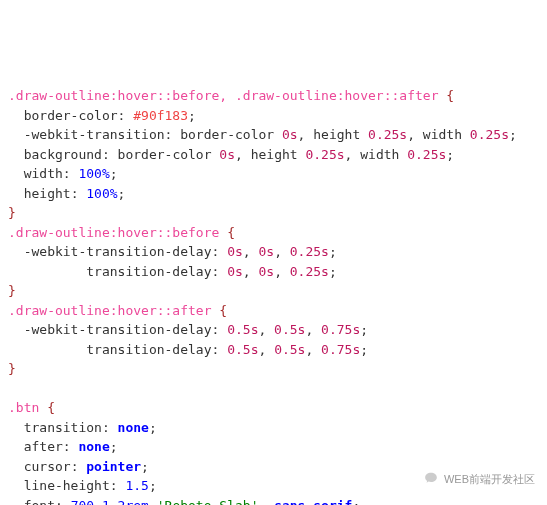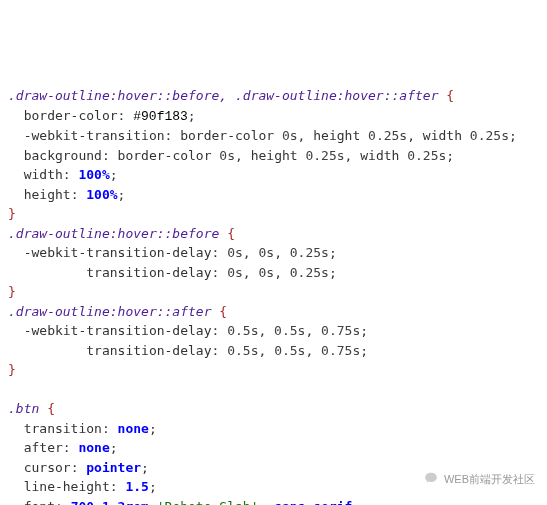--- a/index.html
+++ b/index.html
@@ -9,30 +9,30 @@
     font-size: 13px;
     line-height: 1.5;
     background: #ffffff;
     color: #333;
     white-space: pre;
     position: relative;
     width: 547px;
     height: 505px;
     box-sizing: border-box;
   }
-  .sel { color: #4c1d95; font-style: italic; }
+  .sel { color: #ec4899; }
   .brace { color: #a52a2a; }
   .prop { color: #333; }
   .punct { color: #333; }
-  .val-color { color: #000000; font-family: Liberation Mono, monospace; }
+  .val-color { color: #ef4444; }
   .val-keyword { color: #0000ff; font-weight: bold; }
   .val-func { color: #333; }
-  .val-num { color: #0000ff; font-weight: bold; }
+  .val-num { color: #0000ff; }
   .val-string { color: #008000; }
-  .val-time { color: #404040; }
+  .val-time { color: #be185d; }
   .watermark {
     position: absolute;
     bottom: 18px;
     right: 12px;
     display: flex;
     align-items: flex-start;
     gap: 6px;
     font-family: sans-serif;
     font-size: 11px;
     color: #999;

